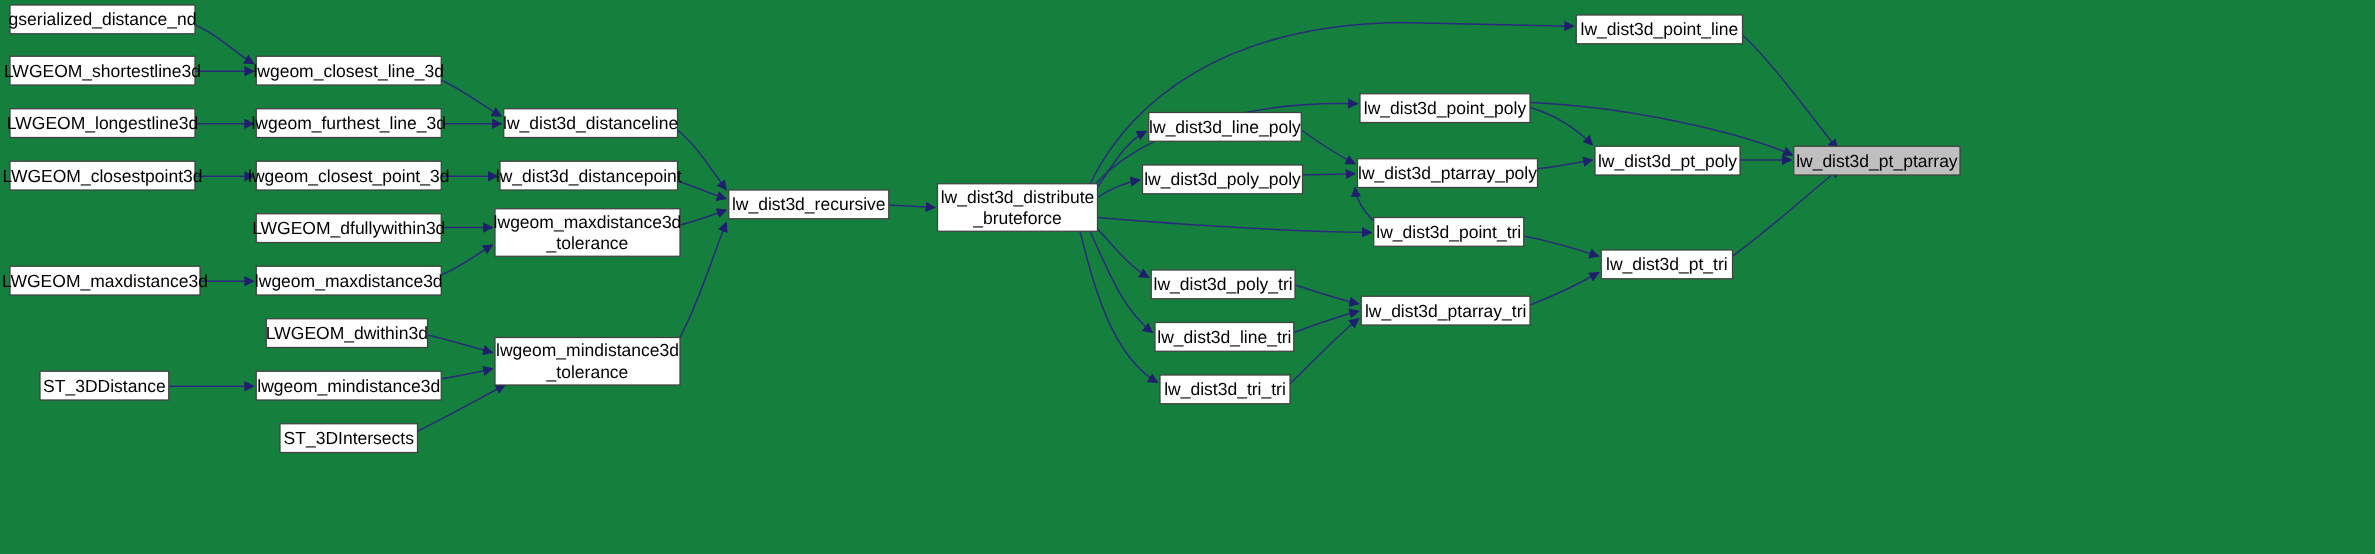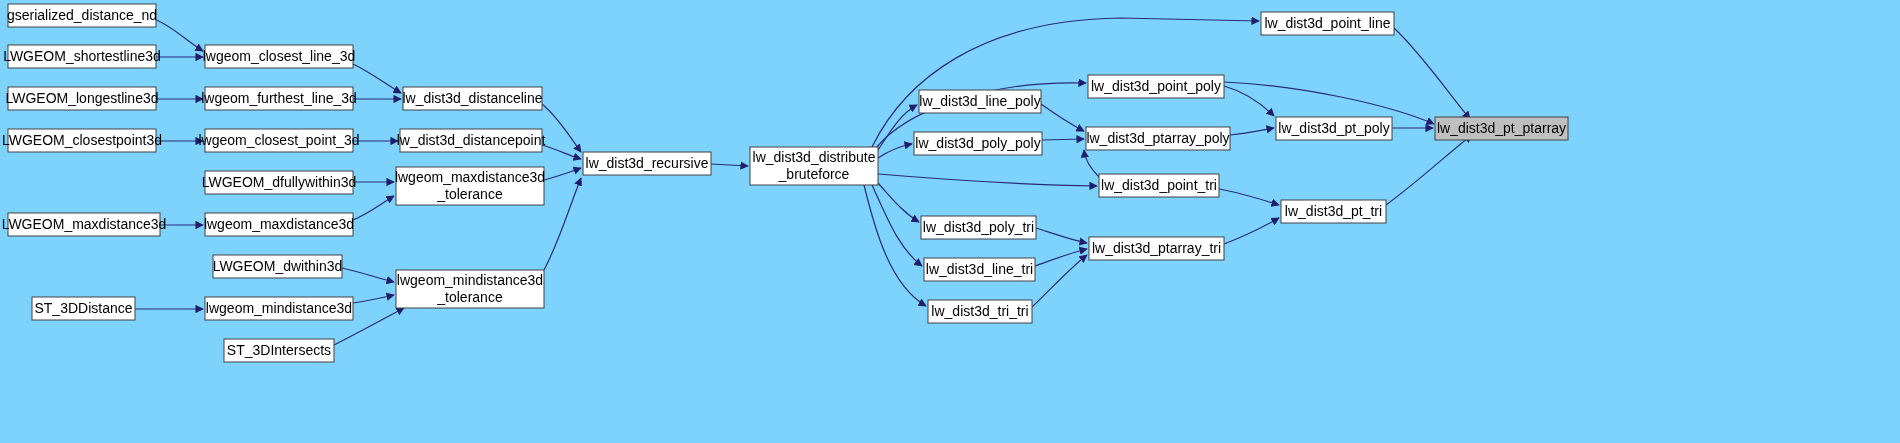--- a/index.html
+++ b/index.html
@@ -4,21 +4,21 @@
 <style>
   html, body {
     margin: 0;
     padding: 0;
     background: #ffffff;
   }
   #graph-root {
     position: relative;
     width: 1900px;
     height: 443px;
-    background: #7dd3fc;
+    background: #15803d;
     font-family: "Liberation Sans", sans-serif;
     overflow: hidden;
   }
   svg.graph-canvas {
     position: absolute;
     left: 0;
     top: 0;
     width: 1900px;
     height: 443px;
   }

